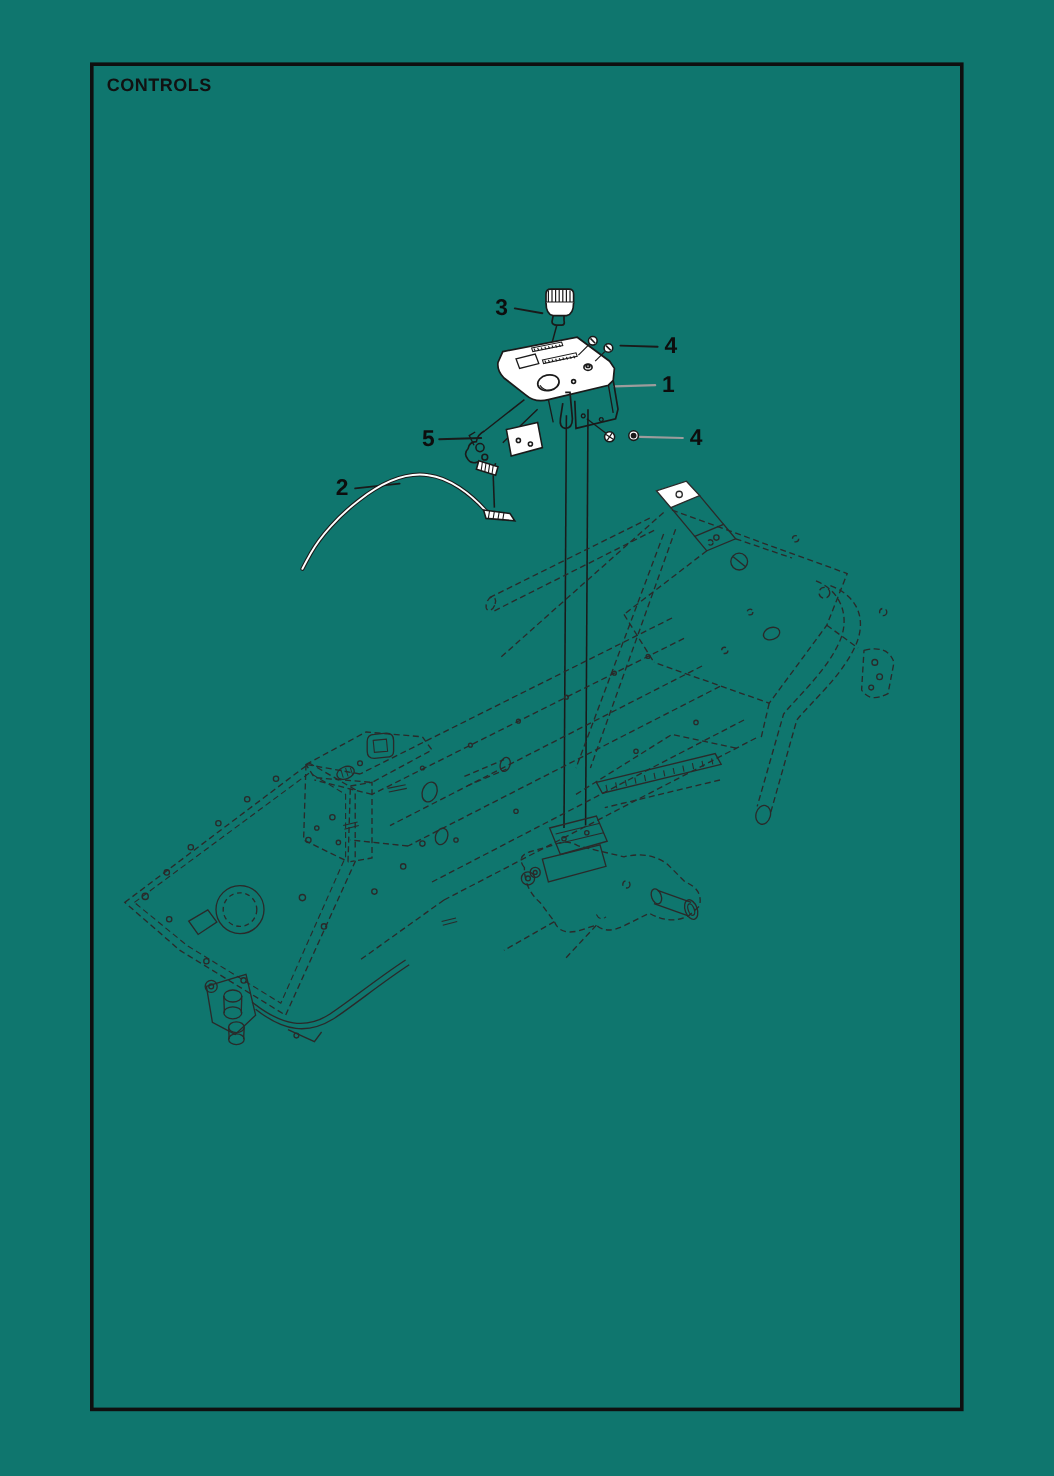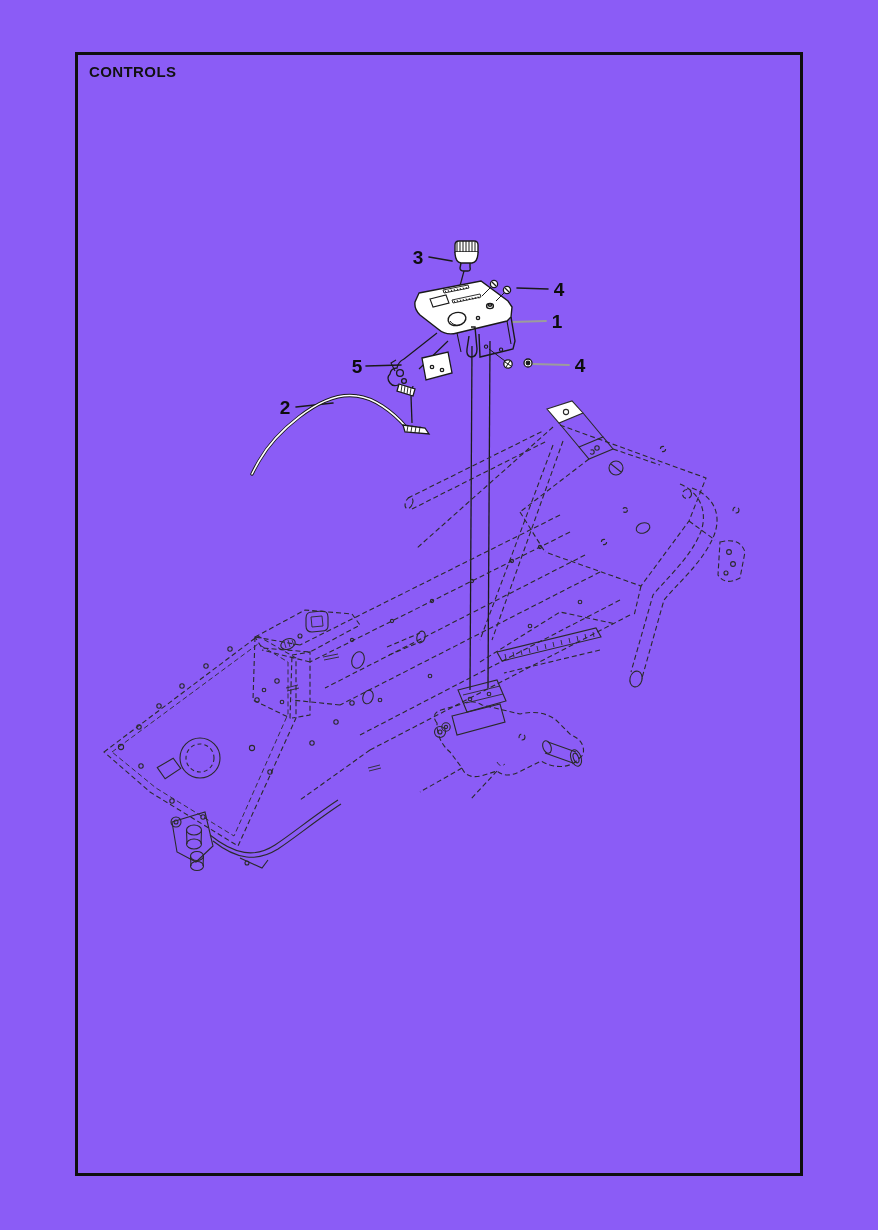--- a/index.html
+++ b/index.html
@@ -1,17 +1,17 @@
 <!DOCTYPE html>
 <html><head>
 <meta charset="utf-8">
 <style>
   html,body{margin:0;padding:0;background:#e8e8e8;}
   .page{
-    position:relative;width:878px;height:1230px;background:#8b5cf6;
+    position:relative;width:878px;height:1230px;background:#0f766e;
     font-family:"Liberation Sans","DejaVu Sans",sans-serif;overflow:hidden;
     margin:0 auto;
   }
   .frame-border{
     position:absolute;left:75px;top:52px;width:722px;height:1118px;
     border:3px solid #0f0f0f;background:transparent;
   }
   .page-title{
     position:absolute;left:89px;top:63px;
     font-size:15px;font-weight:bold;color:#111;letter-spacing:0.4px;

